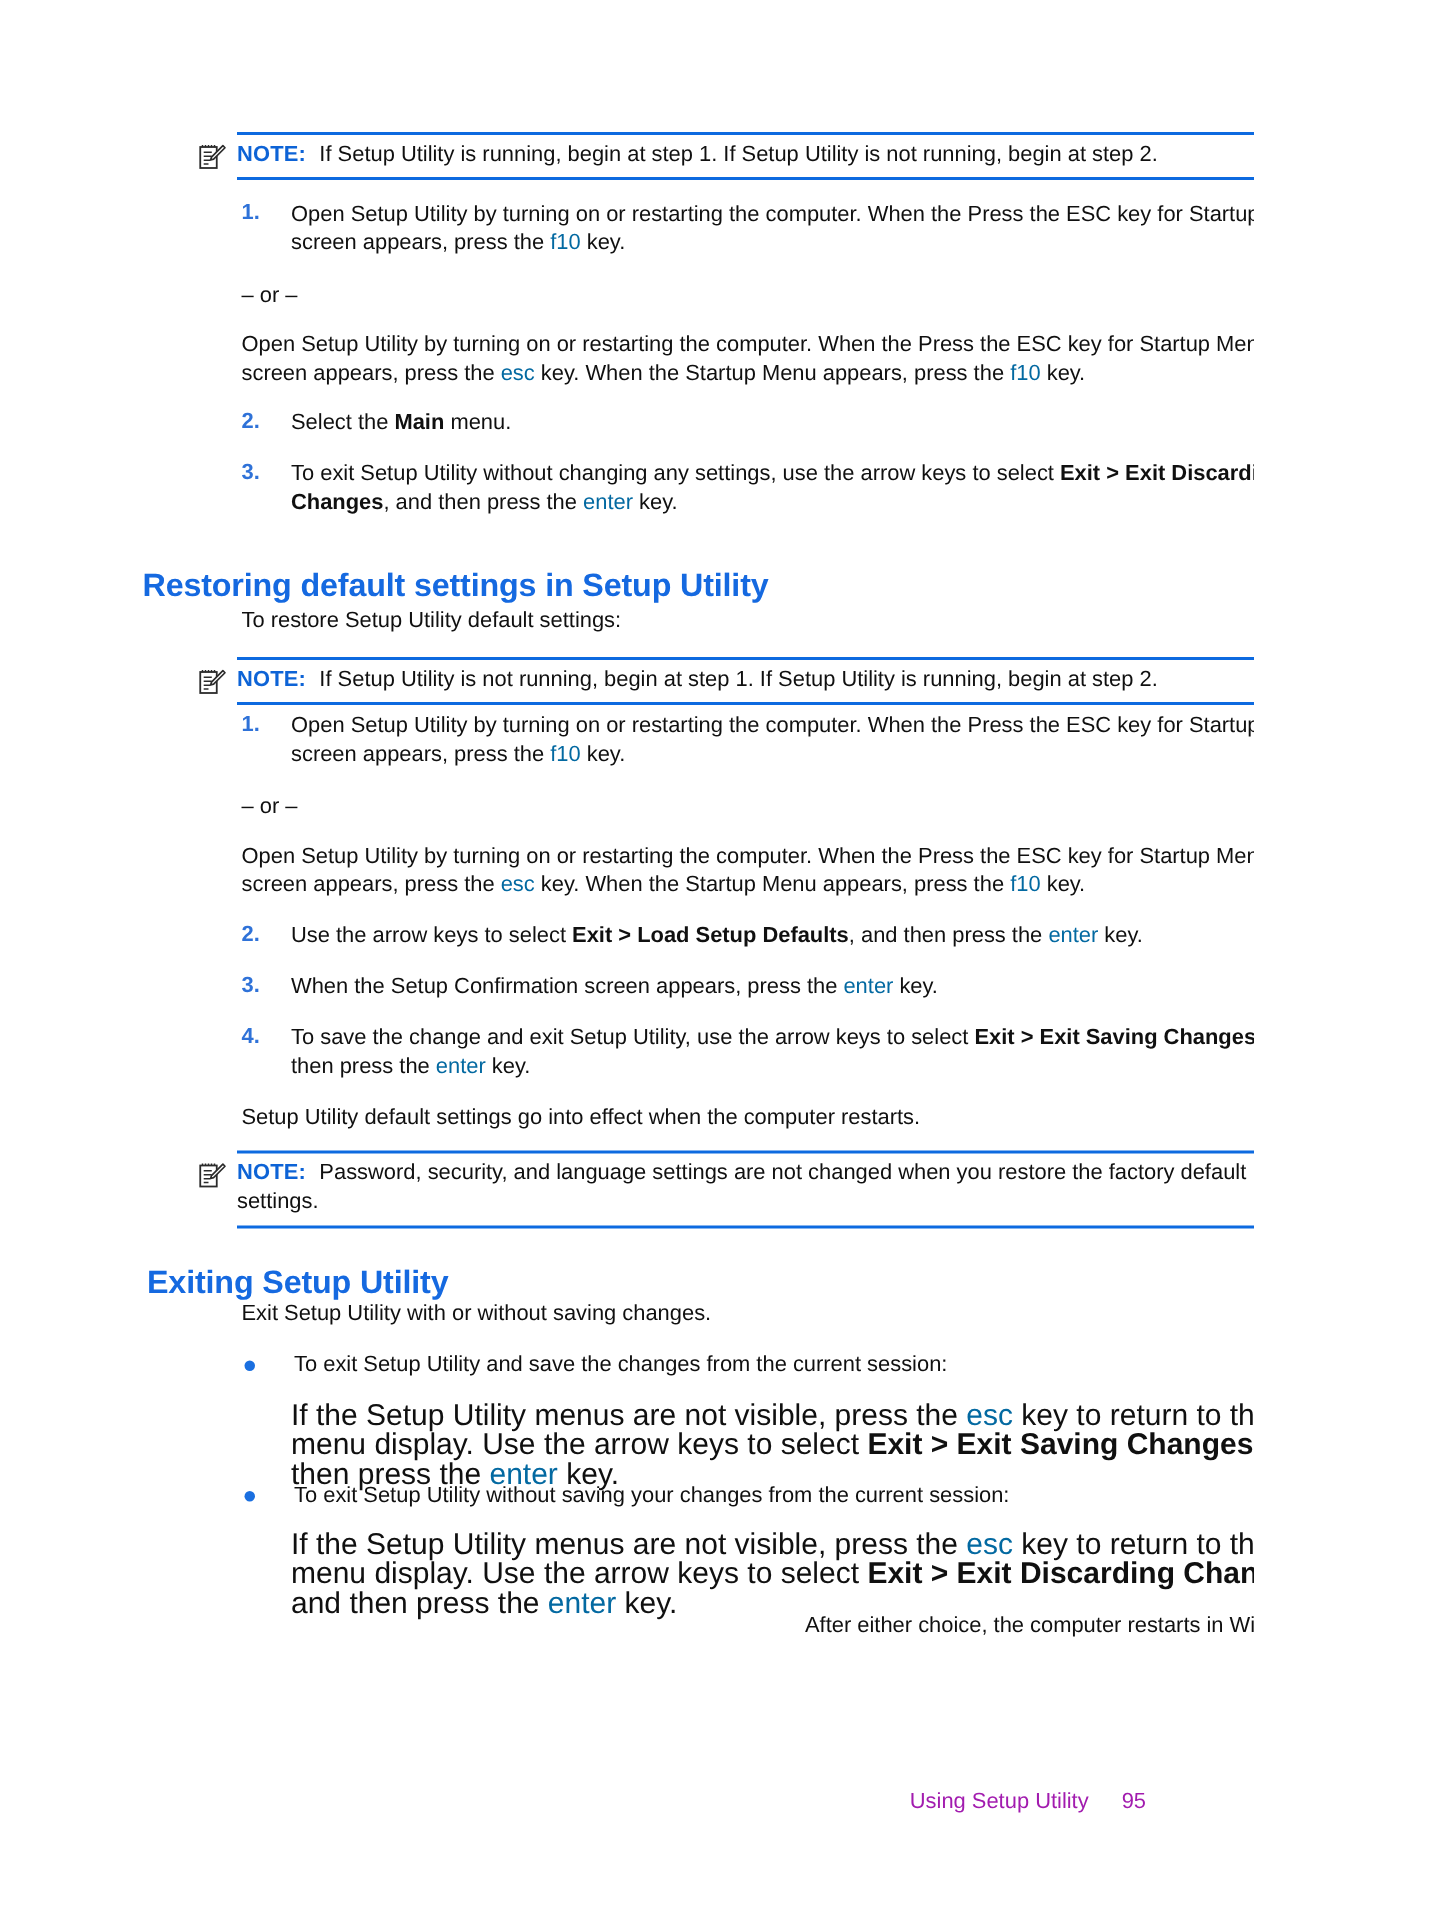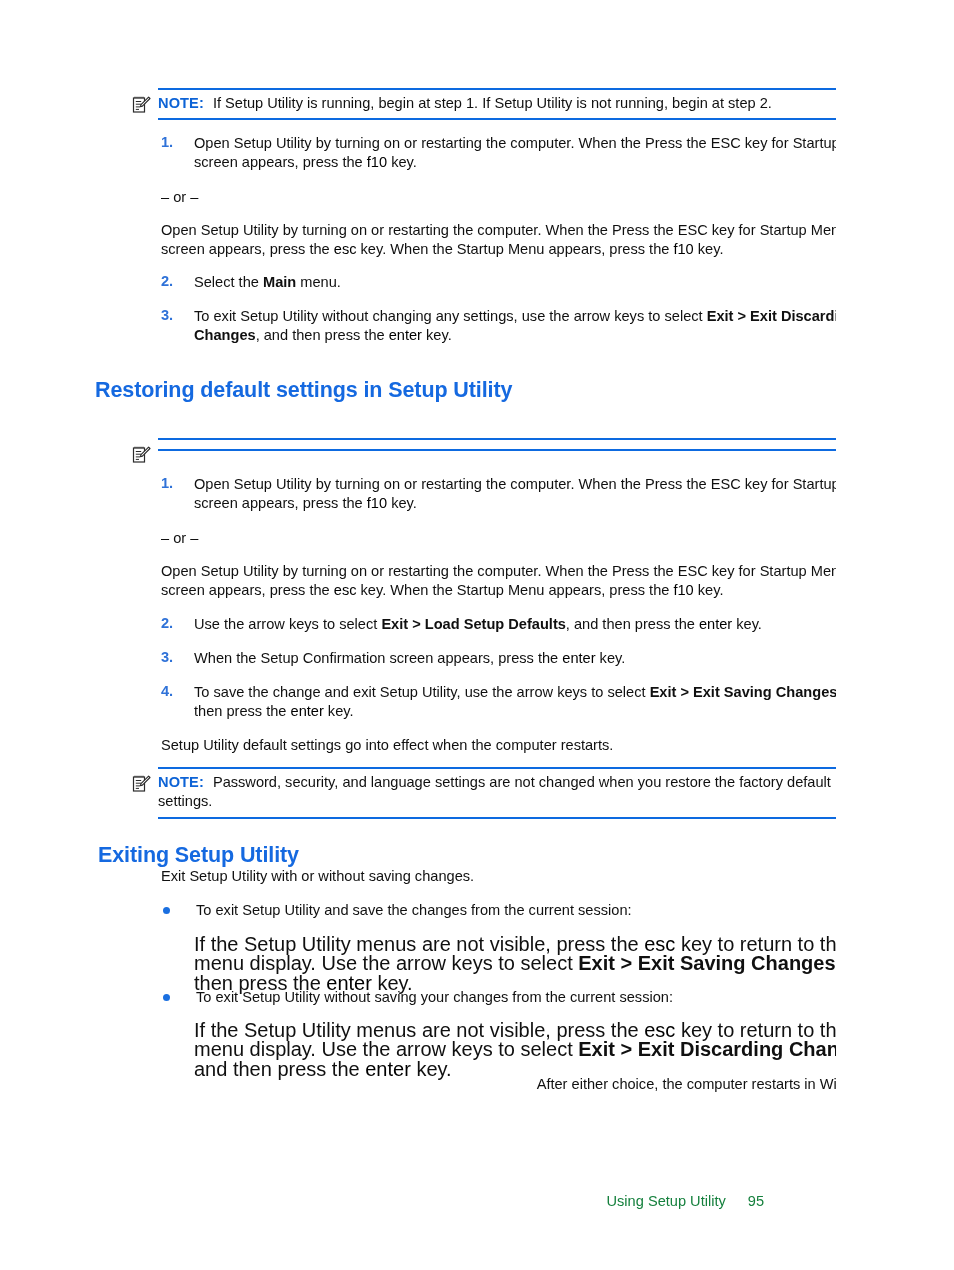--- a/index.html
+++ b/index.html
@@ -18,21 +18,21 @@
 
   .page {
     position: absolute;
     left: 0; top: 0;
     width: 836px;
     height: 1270px;
     overflow: hidden;
   }
   b, .bold { font-weight: bold; }
   .key {
-    color: #000000;
+    color: #0369a1;
   }
   .note-label {
     color: #0d63d6;
     font-weight: bold;
     font-size: 14.6px;
     letter-spacing: 0.1px;
   }
 
   
   .h1 {
@@ -136,21 +136,21 @@
     line-height: 19.4px;
     color: #101010;
   }
 
   
   .footer {
     position: absolute;
     right: 72px;
     top: 1193px;
     font-size: 14.6px;
-    color: #15803d;
+    color: #a21caf;
     white-space: nowrap;
   }
   .footer .pg { margin-left: 22px; }
 </style>
 </head>
 <body>
 
 <div class="page">
 
   <div class="note" style="top:88px;">
@@ -186,35 +186,37 @@
     <div class="txt"><span>Select the </span><b>Main</b><span> menu.</span></div>
   </div>
 
   <div class="step" style="top:307px;">
     <div class="num">3.</div>
     <div class="txt"><span>To exit Setup Utility without changing any settings, use the arrow keys to select </span><b>Exit &gt; Exit Discarding Changes</b><span>, and then press the </span><span class="key">enter</span><span> key.</span></div>
   </div>
 
   <h1 class="h1" style="left:83px; top:366px; margin:12px;">Restoring default settings in Setup Utility</h1>
 
+  <div class="para" style="top:405px;">To restore Setup Utility default settings:</div>
 
   <div class="note" style="top:438px;">
     <div class="rule"></div>
     <div class="note-body">
       <span class="note-icon">
         <svg width="19" height="18" viewBox="0 0 19 18">
           <rect x="1.5" y="2" width="11" height="14" fill="#ffffff" stroke="#2b2b2b" stroke-width="1.2"></rect>
           <line x1="3.8" y1="5.5" x2="9.2" y2="5.5" stroke="#2b2b2b" stroke-width="1"></line>
           <line x1="3.8" y1="8.2" x2="9.2" y2="8.2" stroke="#2b2b2b" stroke-width="1"></line>
           <line x1="3.8" y1="10.9" x2="8" y2="10.9" stroke="#2b2b2b" stroke-width="1"></line>
           <line x1="3.8" y1="13.4" x2="7" y2="13.4" stroke="#2b2b2b" stroke-width="1"></line>
           <path d="M3 2.2 L3 0.7 M5 2.2 L5 0.7 M7 2.2 L7 0.7 M9 2.2 L9 0.7 M11 2.2 L11 0.7" stroke="#2b2b2b" stroke-width="1"></path>
           <path d="M16.6 1.1 L18 2.5 L10.4 10.1 L8.4 10.7 L9 8.7 Z" fill="#ffffff" stroke="#2b2b2b" stroke-width="1.1" stroke-linejoin="round"></path>
         </svg>
       </span>
+      <div class="note-text"><span class="note-label">NOTE:</span><span class="gap"></span><span>If Setup Utility is not running, begin at step 1. If Setup Utility is running, begin at step 2.</span></div>
     </div>
     <div class="rule"></div>
   </div>
 
   <div class="step" style="top:475px;">
     <div class="num">1.</div>
     <div class="txt"><span>Open Setup Utility by turning on or restarting the computer. When the Press the ESC key for Startup Menu screen appears, press the </span><span class="key">f10</span><span> key.</span></div>
   </div>
 
   <div class="para" style="top:529px;">– or –</div>

